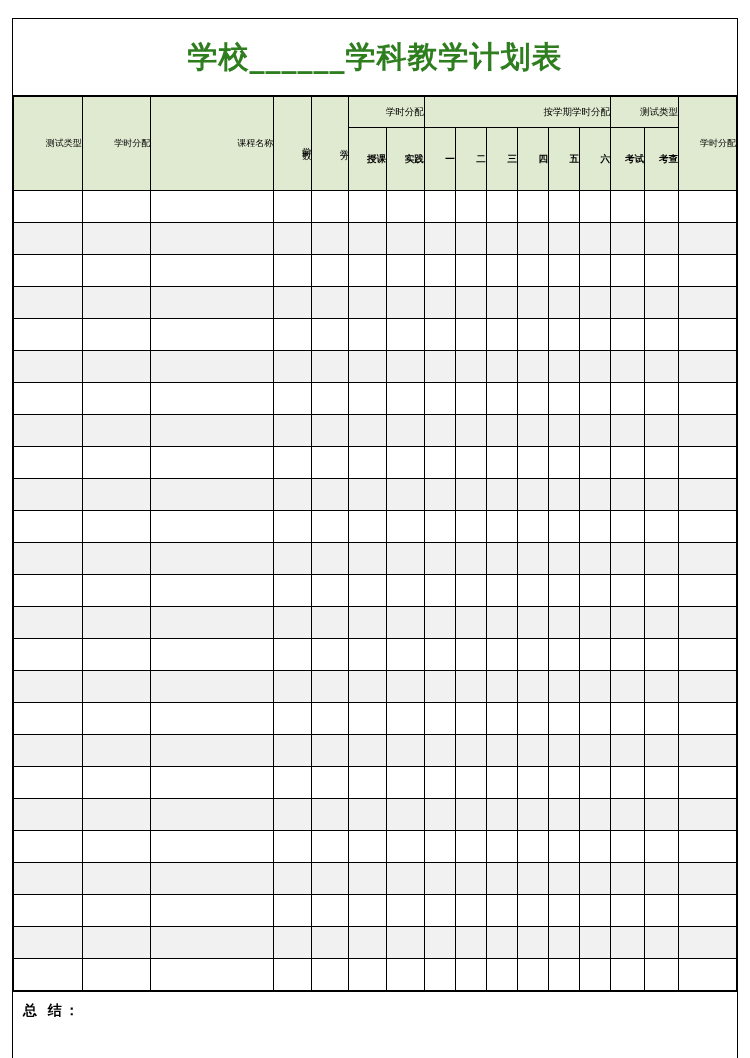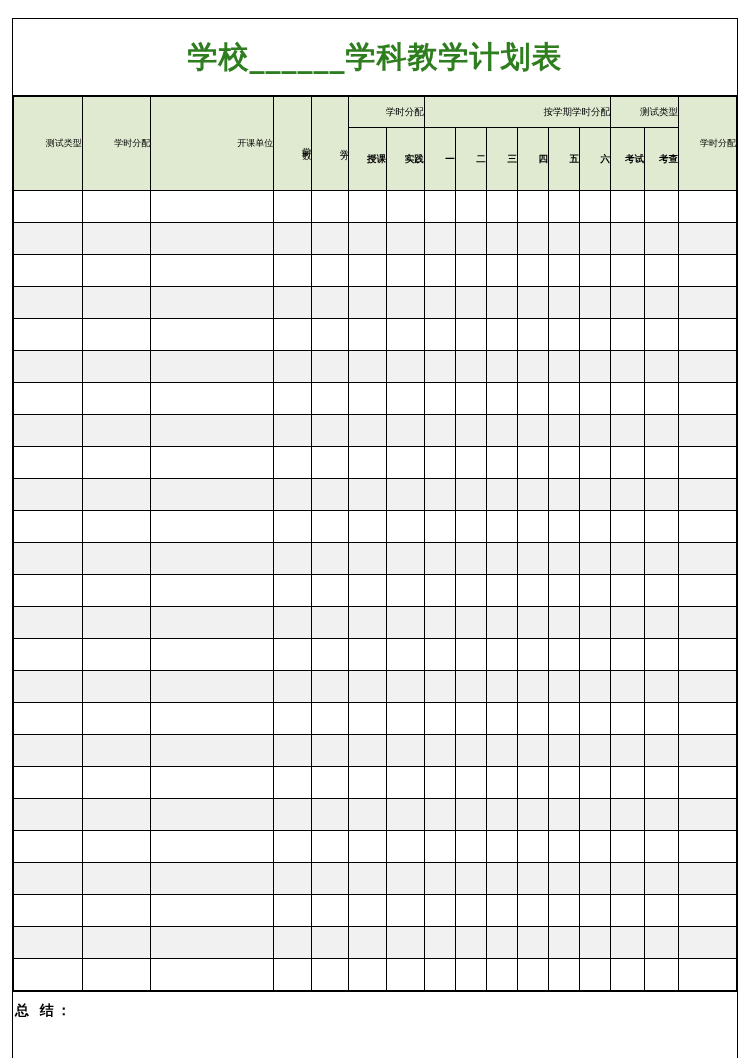--- a/index.html
+++ b/index.html
@@ -88,21 +88,21 @@
     background: #f1f1f1;
   }
   
   .summary {
     border-top: 1.5px solid #000;
     height: 128px;
     position: relative;
   }
   .summary-label {
     position: absolute;
-    left: 2px;
+    left: 10px;
     top: 10px;
     font-size: 14px;
     font-weight: bold;
     letter-spacing: 3px;
   }
 </style>
 </head>
 <body>
 
 <div class="page">
@@ -128,21 +128,21 @@
         <col style="width:4.3%">
         <col style="width:4.3%">
         <col style="width:4.7%">
         <col style="width:4.7%">
         <col style="width:8%">
       </colgroup>
       <thead>
         <tr>
           <th class="hdr-tall" rowspan="2">测试类型</th>
           <th class="hdr-tall" rowspan="2">学时分配</th>
-          <th class="hdr-tall" rowspan="2">开课单位</th>
+          <th class="hdr-tall" rowspan="2">课程名称</th>
           <th class="hdr-tall" rowspan="2"><span class="vertical">学时数</span></th>
           <th class="hdr-tall" rowspan="2"><span class="vertical">学分</span></th>
           <th class="hdr-group" colspan="2">学时分配</th>
           <th class="hdr-group" colspan="6">按学期学时分配</th>
           <th class="hdr-group" colspan="2">测试类型</th>
           <th class="hdr-tall" rowspan="2">学时分配</th>
         </tr>
         <tr>
           <th class="hdr-sub">授课</th>
           <th class="hdr-sub">实践</th>

